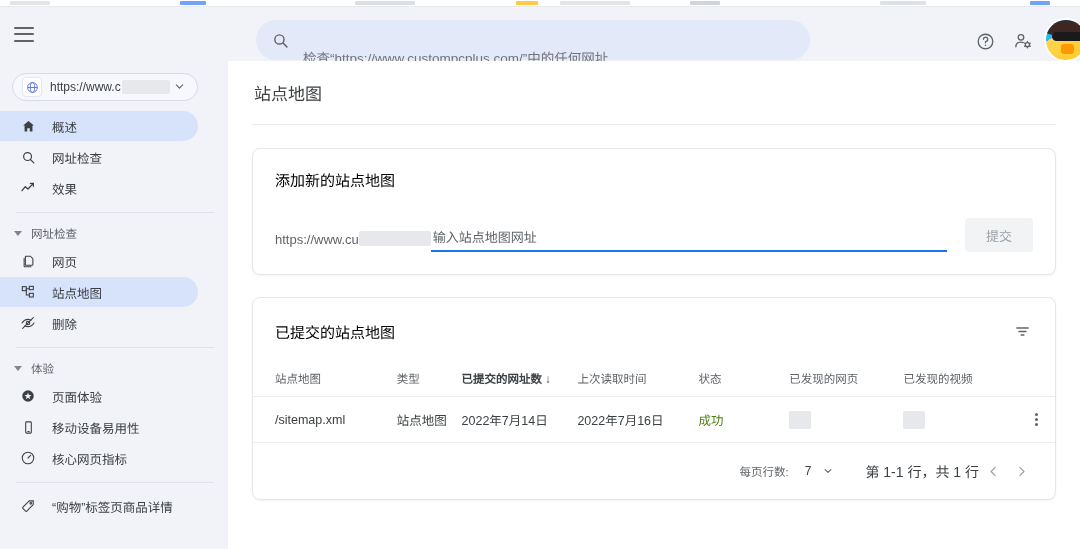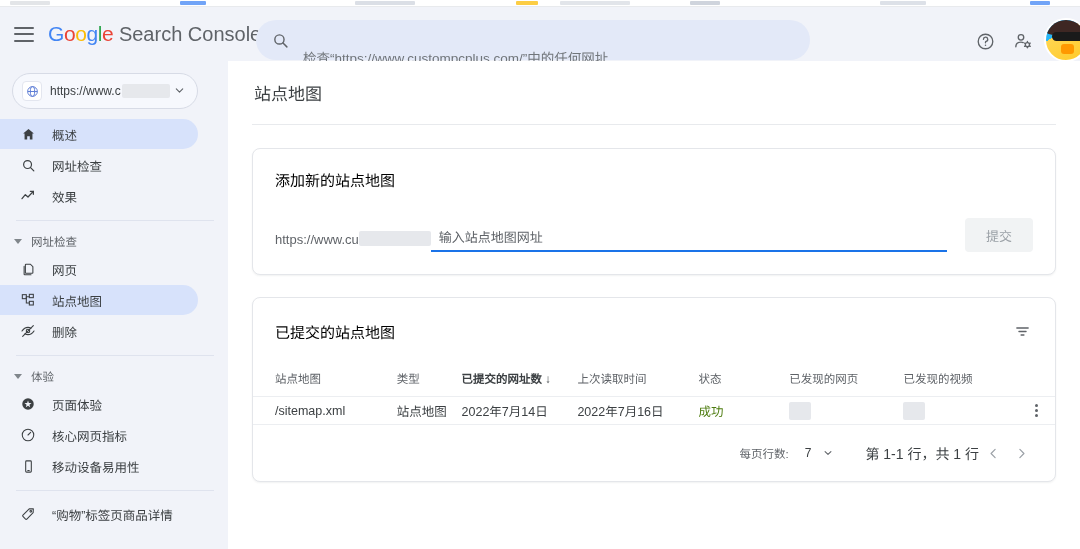--- a/index.html
+++ b/index.html
@@ -66,21 +66,21 @@
   .avatar .hair { position:absolute; top:0; left:0; width:44px; height:15px; background:#3e2723; border-radius: 22px 22px 40% 40%; }
   .avatar .shade { position:absolute; top:12px; left:6px; width:32px; height:9px; background:#1a1a1a; border-radius:5px; }
   .avatar .beak { position:absolute; top:24px; left:15px; width:13px; height:10px; background:#ff9800; border-radius:3px; }
 
   
   .sidebar {
     position: absolute; left: 0; top: 61px; width: 228px; height: 488px;
     background: #f1f3f9; padding-top: 6px; overflow: hidden;
   }
   .prop-chip {
-    margin: 6px 0 10px 12px; width: 186px; height: 36px; border: 1px solid #d7dbe6;
+    margin: 6px 0 10px 12px; width: 186px; height: 28px; border: 1px solid #d7dbe6;
     border-radius: 19px; background: #f6f8fd; display:flex; align-items:center; cursor:pointer;
   }
   .globe {
     width: 20px; height: 20px; margin-left: 9px; margin-right: 8px; border-radius: 4px;
     background: #ffffff; border: 1px solid #e3e6ef; display:flex; align-items:center; justify-content:center;
   }
   .prop-url { font-size: 12px; color: #3c4043; white-space: nowrap; }
   .redact { display:inline-block; background:#e6e8ec; border-radius:2px; vertical-align:middle; }
   .chip-caret { margin-left: auto; margin-right: 12px; }
 
@@ -115,21 +115,21 @@
     box-shadow: 0 1px 2px rgba(60,64,67,.07);
   }
   .card-1 { margin-top: 23px; padding: 20px 22px 22px 22px; }
   .card-title { font-size: 15px; color: #000000; }
 
   .add-row { display:flex; align-items: flex-end; margin-top: 28px; }
   .url-prefix { font-size: 13px; color: #5f6368; white-space: nowrap; padding-bottom: 5px; }
   .url-field { position: relative; flex: 1; margin-left: 0px; }
   .url-input {
     width: 100%; border: none; outline: none; background: transparent;
-    font-family: inherit; font-size: 13px; color: #3c4043; padding: 0 0 5px 8px;
+    font-family: inherit; font-size: 13px; color: #3c4043; padding: 0 0 5px 2px;
     border-bottom: 2px solid #1a73e8; caret-color: #1a73e8;
   }
   .url-input::placeholder { color: #5f6368; }
   .submit-btn {
     margin-left: 18px; margin-bottom: 0; width: 68px; height: 34px; border: none;
     background: #f1f3f4; color: #9aa0a6; font-family: inherit; font-size: 13px;
     border-radius: 4px; cursor: default;
   }
 
   .card-2 { margin-top: 22px; }
@@ -137,21 +137,21 @@
   .filter-btn { margin-left:auto; width:30px; height:30px; display:flex; align-items:center; justify-content:center; border-radius:50%; cursor:pointer; }
 
   table { width: 100%; border-collapse: collapse; margin-top: 16px; }
   th {
     text-align: left; font-size: 11.5px; font-weight: 400; color: #5f6368;
     padding: 8px 0 10px 0; white-space: nowrap; cursor: pointer;
   }
   th.sorted { color: #3c4043; font-weight: bold; }
   th:first-child, td:first-child { padding-left: 22px; }
   td {
-    font-size: 12.5px; color: #3c4043; padding: 4px 0; white-space: nowrap;
+    font-size: 12.5px; color: #3c4043; padding: 13px 0; white-space: nowrap;
     border-top: 1px solid #eceef1; border-bottom: 1px solid #eceef1;
   }
   .c-sitemap { width: 148px; }
   .c-type { width: 66px; }
   .c-submitted { width: 118px; }
   .c-lastread { width: 124px; }
   .c-status { width: 96px; }
   .c-pages { width: 118px; }
   .c-videos { width: 118px; }
   .c-menu { width: 40px; }
@@ -183,24 +183,20 @@
     <div class="sliver-bit" style="left:880px;width:46px;background:#d2d7e0"></div>
     <div class="sliver-bit" style="left:1030px;width:20px;background:#4285F4"></div>
   </div>
 
   <div class="header">
     <div class="hamburger">
       <i></i>
         <i></i>
         <i></i>
     </div>
-    <div class="brand">
-      <span class="g-logo"><span class="g-b">G</span><span class="g-r">o</span><span class="g-y">o</span><span class="g-b">g</span><span class="g-g">l</span><span class="g-r">e</span></span>
-      <span class="gsc-word">Search Console</span>
-    </div>
 
     <div class="searchbar">
       <span class="s-icon">
         <svg width="17" height="17" viewBox="0 0 24 24" fill="none" stroke="#5f6368" stroke-width="2">
           <circle cx="10.5" cy="10.5" r="6.5"></circle>
             <line x1="15.5" y1="15.5" x2="21" y2="21" stroke-linecap="round"></line>
         </svg>
       </span>
       <input class="search-input" type="text" placeholder="检查“https://www.custompcplus.com/”中的任何网址" style="">
     </div>
@@ -329,35 +325,35 @@
       <span class="nav-ico">
         <svg width="16" height="16" viewBox="0 0 24 24" fill="#3c4043">
           <circle cx="12" cy="12" r="8.6"></circle>
             <polygon points="12,6.6 13.3,10.6 17.3,10.6 14.1,13 15.3,17 12,14.6 8.7,17 9.9,13 6.7,10.6 10.7,10.6" fill="#f1f3f9"></polygon>
         </svg>
       </span>
       <span class="nav-label">页面体验</span>
     </div>
     <div class="nav-item">
       <span class="nav-ico">
+        <svg width="15" height="15" viewBox="0 0 24 24" fill="none" stroke="#3c4043" stroke-width="1.7">
+          <rect x="7.5" y="3" width="9" height="18" rx="1.4"></rect>
+            <line x1="10.8" y1="18.4" x2="13.2" y2="18.4" stroke-linecap="round"></line>
+        </svg>
+      </span>
+      <span class="nav-label">移动设备易用性</span>
+    </div>
+    <div class="nav-item">
+      <span class="nav-ico">
         <svg width="16" height="16" viewBox="0 0 24 24" fill="none" stroke="#3c4043" stroke-width="1.6">
           <circle cx="12" cy="12" r="8.6"></circle>
             <line x1="12" y1="12" x2="16" y2="8" stroke-linecap="round"></line>
         </svg>
       </span>
       <span class="nav-label">核心网页指标</span>
-    </div>
-    <div class="nav-item">
-      <span class="nav-ico">
-        <svg width="15" height="15" viewBox="0 0 24 24" fill="none" stroke="#3c4043" stroke-width="1.7">
-          <rect x="7.5" y="3" width="9" height="18" rx="1.4"></rect>
-            <line x1="10.8" y1="18.4" x2="13.2" y2="18.4" stroke-linecap="round"></line>
-        </svg>
-      </span>
-      <span class="nav-label">移动设备易用性</span>
     </div>
 
     <div class="nav-sep"></div>
 
     <div class="nav-item">
       <span class="nav-ico">
         <svg width="16" height="16" viewBox="0 0 24 24" fill="none" stroke="#3c4043" stroke-width="1.6">
           <path d="M20 4.3h-6.2L4.4 13.7a1.4 1.4 0 0 0 0 2l3.9 3.9a1.4 1.4 0 0 0 2 0L19.7 10z" stroke-linejoin="round"></path>
           <circle cx="16.2" cy="8" r="1.3"></circle>
         </svg>

